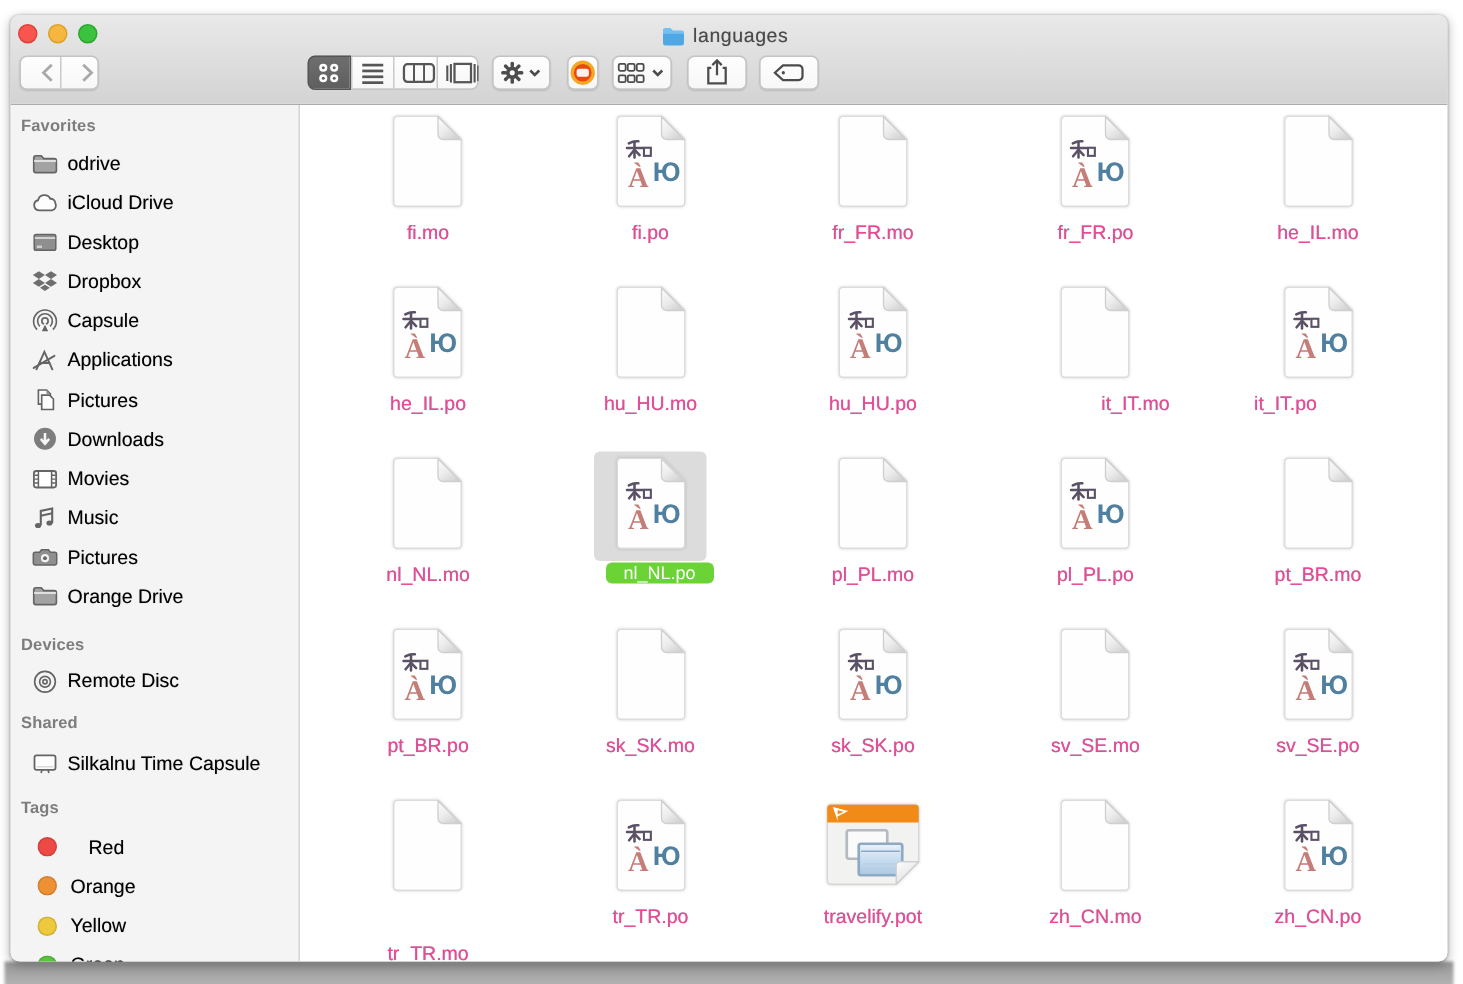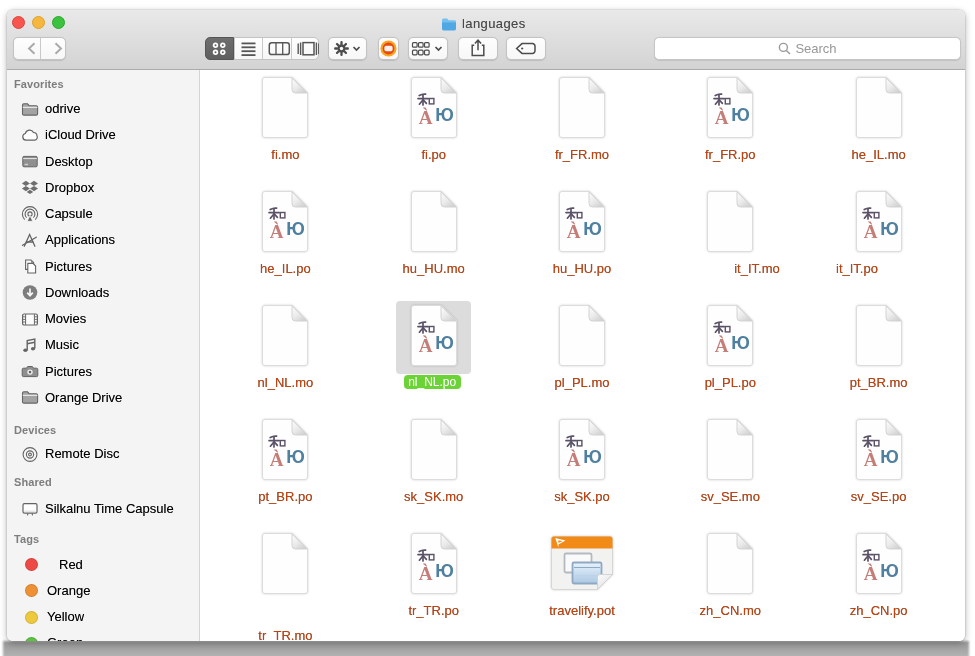--- a/index.html
+++ b/index.html
@@ -15,21 +15,21 @@
  border:1px solid #c3c3c3;border-radius:5px;box-shadow:0 .5px 1px rgba(0,0,0,.12)}
 #sidebar{position:absolute;left:0;top:60px;width:193px;height:571px;background:#f4f4f4;
  border-right:1px solid #d4d4d4}
 .shead{position:absolute;left:7px;font-size:11px;font-weight:700;color:#7d7d7d;letter-spacing:.1px}
 .srow{position:absolute;left:38px;font-size:13px;color:#000000;white-space:nowrap;text-shadow:0 0 .5px rgba(43,43,43,.55)}
 .sicon{position:absolute;left:14px}
 .tagdot{position:absolute;left:18px;width:13px;height:13px;border-radius:50%}
 #content{position:absolute;left:193px;top:60px;width:765px;height:571px;background:#fff}
 .cell-icon{position:absolute}
 .cell-icon svg{filter:drop-shadow(0 .8px .9px rgba(0,0,0,.18))}
-.cell-label{position:absolute;width:148px;text-align:center;font-size:13px;color:#c2410c;text-shadow:0 0 .5px rgba(20,20,20,.5)}
+.cell-label{position:absolute;width:148px;text-align:center;font-size:13px;color:#ec4899;text-shadow:0 0 .5px rgba(20,20,20,.5)}
 .sel-box{position:absolute;background:#dcdcdc;border-radius:4px}
 .sel-label{position:absolute;background:#6bd335;border-radius:4px;color:#fff;
  font-size:12px;text-align:center;line-height:14px}
 .seg{position:absolute;top:27px;height:23px;border:1px solid #c3c3c3;background:linear-gradient(#fefefe,#f7f7f7)}
 
 </style></head><body>
 <svg width="0" height="0" style="position:absolute">
     <defs>
       <linearGradient id="foldg" x1="0" y1="0" x2=".7" y2="1">
         <stop offset="0" stop-color="#fdfdfd"></stop>
@@ -120,26 +120,20 @@
         <g fill="none" stroke="#4c4c4c" stroke-width="1.5">
           <path d="M16.2 8.2 H14.2 V18.6 H25.8 V8.2 H23.8"></path>
           <path d="M20 13.2 V3.6 M16.9 6.4 L20 3.2 L23.1 6.4"></path>
         </g>
       </svg>
 <div class="tbtn" style="left:499px;width:40px"></div>
 <svg style="position:absolute;left:499px;top:27px" width="40" height="23" viewBox="0 0 40 23">
         <path d="M10.6 11.5 L16 6.6 H26.4 a2.6 2.6 0 0 1 2.6 2.6 v4.6 a2.6 2.6 0 0 1 -2.6 2.6 H16 Z" fill="none" stroke="#4c4c4c" stroke-width="1.5"></path>
         <circle cx="16.2" cy="11.5" r="1.1" fill="#4c4c4c"></circle>
       </svg>
-<div style="position:absolute;left:647px;top:27px;width:307px;height:23px;background:#fff;border:1px solid #c6c6c6;border-radius:5px;box-shadow:0 .5px 1px rgba(0,0,0,.1)">
-        <div style="display:flex;align-items:center;justify-content:center;height:100%;color:#979797;font-size:13px"><svg width="13" height="13" viewBox="0 0 13 13" style="margin-right:4px">
-            <circle cx="5.4" cy="5.4" r="4" fill="none" stroke="#9a9a9a" stroke-width="1.4"></circle>
-            <path d="M8.4 8.4 L12 12" stroke="#9a9a9a" stroke-width="1.4"></path>
-          </svg>Search</div>
-      </div>
 </div>
 <div id="sidebar">
 <div class="shead" style="top:8.0px">Favorites</div>
 <div class="sicon" style="top:30.5px"><svg width="18" height="17" viewBox="0 0 18 17">
           <path d="M1.5 4.2 a1.4 1.4 0 0 1 1.4 -1.4 h3.6 l1.7 1.9 h7 a1.4 1.4 0 0 1 1.4 1.4 v6.6 a1.4 1.4 0 0 1 -1.4 1.4 h-12.3 a1.4 1.4 0 0 1 -1.4 -1.4 Z" fill="#a3a3a3" stroke="#646464" stroke-width="1.1"></path>
           <path d="M1.7 6.3 H16.4" stroke="#f5f5f5" stroke-width="1"></path>
         </svg></div>
 <div class="srow" style="top:31.0px">odrive</div>
 <div class="sicon" style="top:56.8px"><svg width="18" height="17" viewBox="0 0 18 17">
           <path d="M5 13.2 a3.4 3.4 0 0 1 -.6 -6.7 a4.3 4.3 0 0 1 8.1 -1 a3.1 3.1 0 0 1 3.4 3 a3.2 3.2 0 0 1 -2.2 4.7 Z" fill="#fdfdfd" stroke="#646464" stroke-width="1.2"></path>
@@ -353,21 +347,21 @@
             <path d="M8.2 18.6 Q11.5 16.8 14.6 17.2"></path>
             <path d="M7 21.6 H17.2"></path>
             <path d="M12 17.5 V28"></path>
             <path d="M11.7 23.2 L8.4 27.2"></path>
             <path d="M12.4 23.2 L15.4 26.4"></path>
             <rect x="18.3" y="21.5" width="4.6" height="5.4" stroke-width="1.4"></rect>
           </g>
           <text x="33.5" y="43.8" font-size="18" font-weight="bold" fill="#50809f" text-anchor="middle" font-family="Liberation Sans, sans-serif">Ю</text>
           <text x="14.6" y="47.4" font-size="19" font-weight="bold" fill="#c47d77" text-anchor="middle" font-family="Liberation Serif, serif">À</text>
         </svg></div>
-<div class="sel-label" style="left:203.7px;top:305.0px;width:57px;height:14px">nl_NL.po</div>
+<div class="sel-label" style="left:203.7px;top:305.0px;width:72px;height:14px">nl_NL.po</div>
 <div class="cell-icon" style="left:359.0px;top:235.0px"><svg width="46" height="61" viewBox="0 0 46 61">
           <path d="M3 .5 H30.2 L45.5 15.8 V58 a2.5 2.5 0 0 1 -2.5 2.5 H3 A2.5 2.5 0 0 1 .5 58 V3 A2.5 2.5 0 0 1 3 .5 Z" fill="#fefefe" stroke="#dcdcdc"></path>
           <path d="M30 .8 L45.2 16 H33.5 a3.5 3.5 0 0 1 -3.5 -3.5 Z" fill="url(#foldg)" stroke="#cfcfcf" stroke-width=".9"></path>
         </svg></div>
 <div class="cell-label" style="left:308.0px;top:304.8px">pl_PL.mo</div>
 <div class="cell-icon" style="left:507.3px;top:235.0px"><svg width="46" height="61" viewBox="0 0 46 61">
           <path d="M3 .5 H30.2 L45.5 15.8 V58 a2.5 2.5 0 0 1 -2.5 2.5 H3 A2.5 2.5 0 0 1 .5 58 V3 A2.5 2.5 0 0 1 3 .5 Z" fill="#fefefe" stroke="#dcdcdc"></path>
           <path d="M30 .8 L45.2 16 H33.5 a3.5 3.5 0 0 1 -3.5 -3.5 Z" fill="url(#foldg)" stroke="#cfcfcf" stroke-width=".9"></path>
           <g stroke="#5a5166" stroke-width="1.7" fill="none" stroke-linecap="round">
             <path d="M8.2 18.6 Q11.5 16.8 14.6 17.2"></path>

